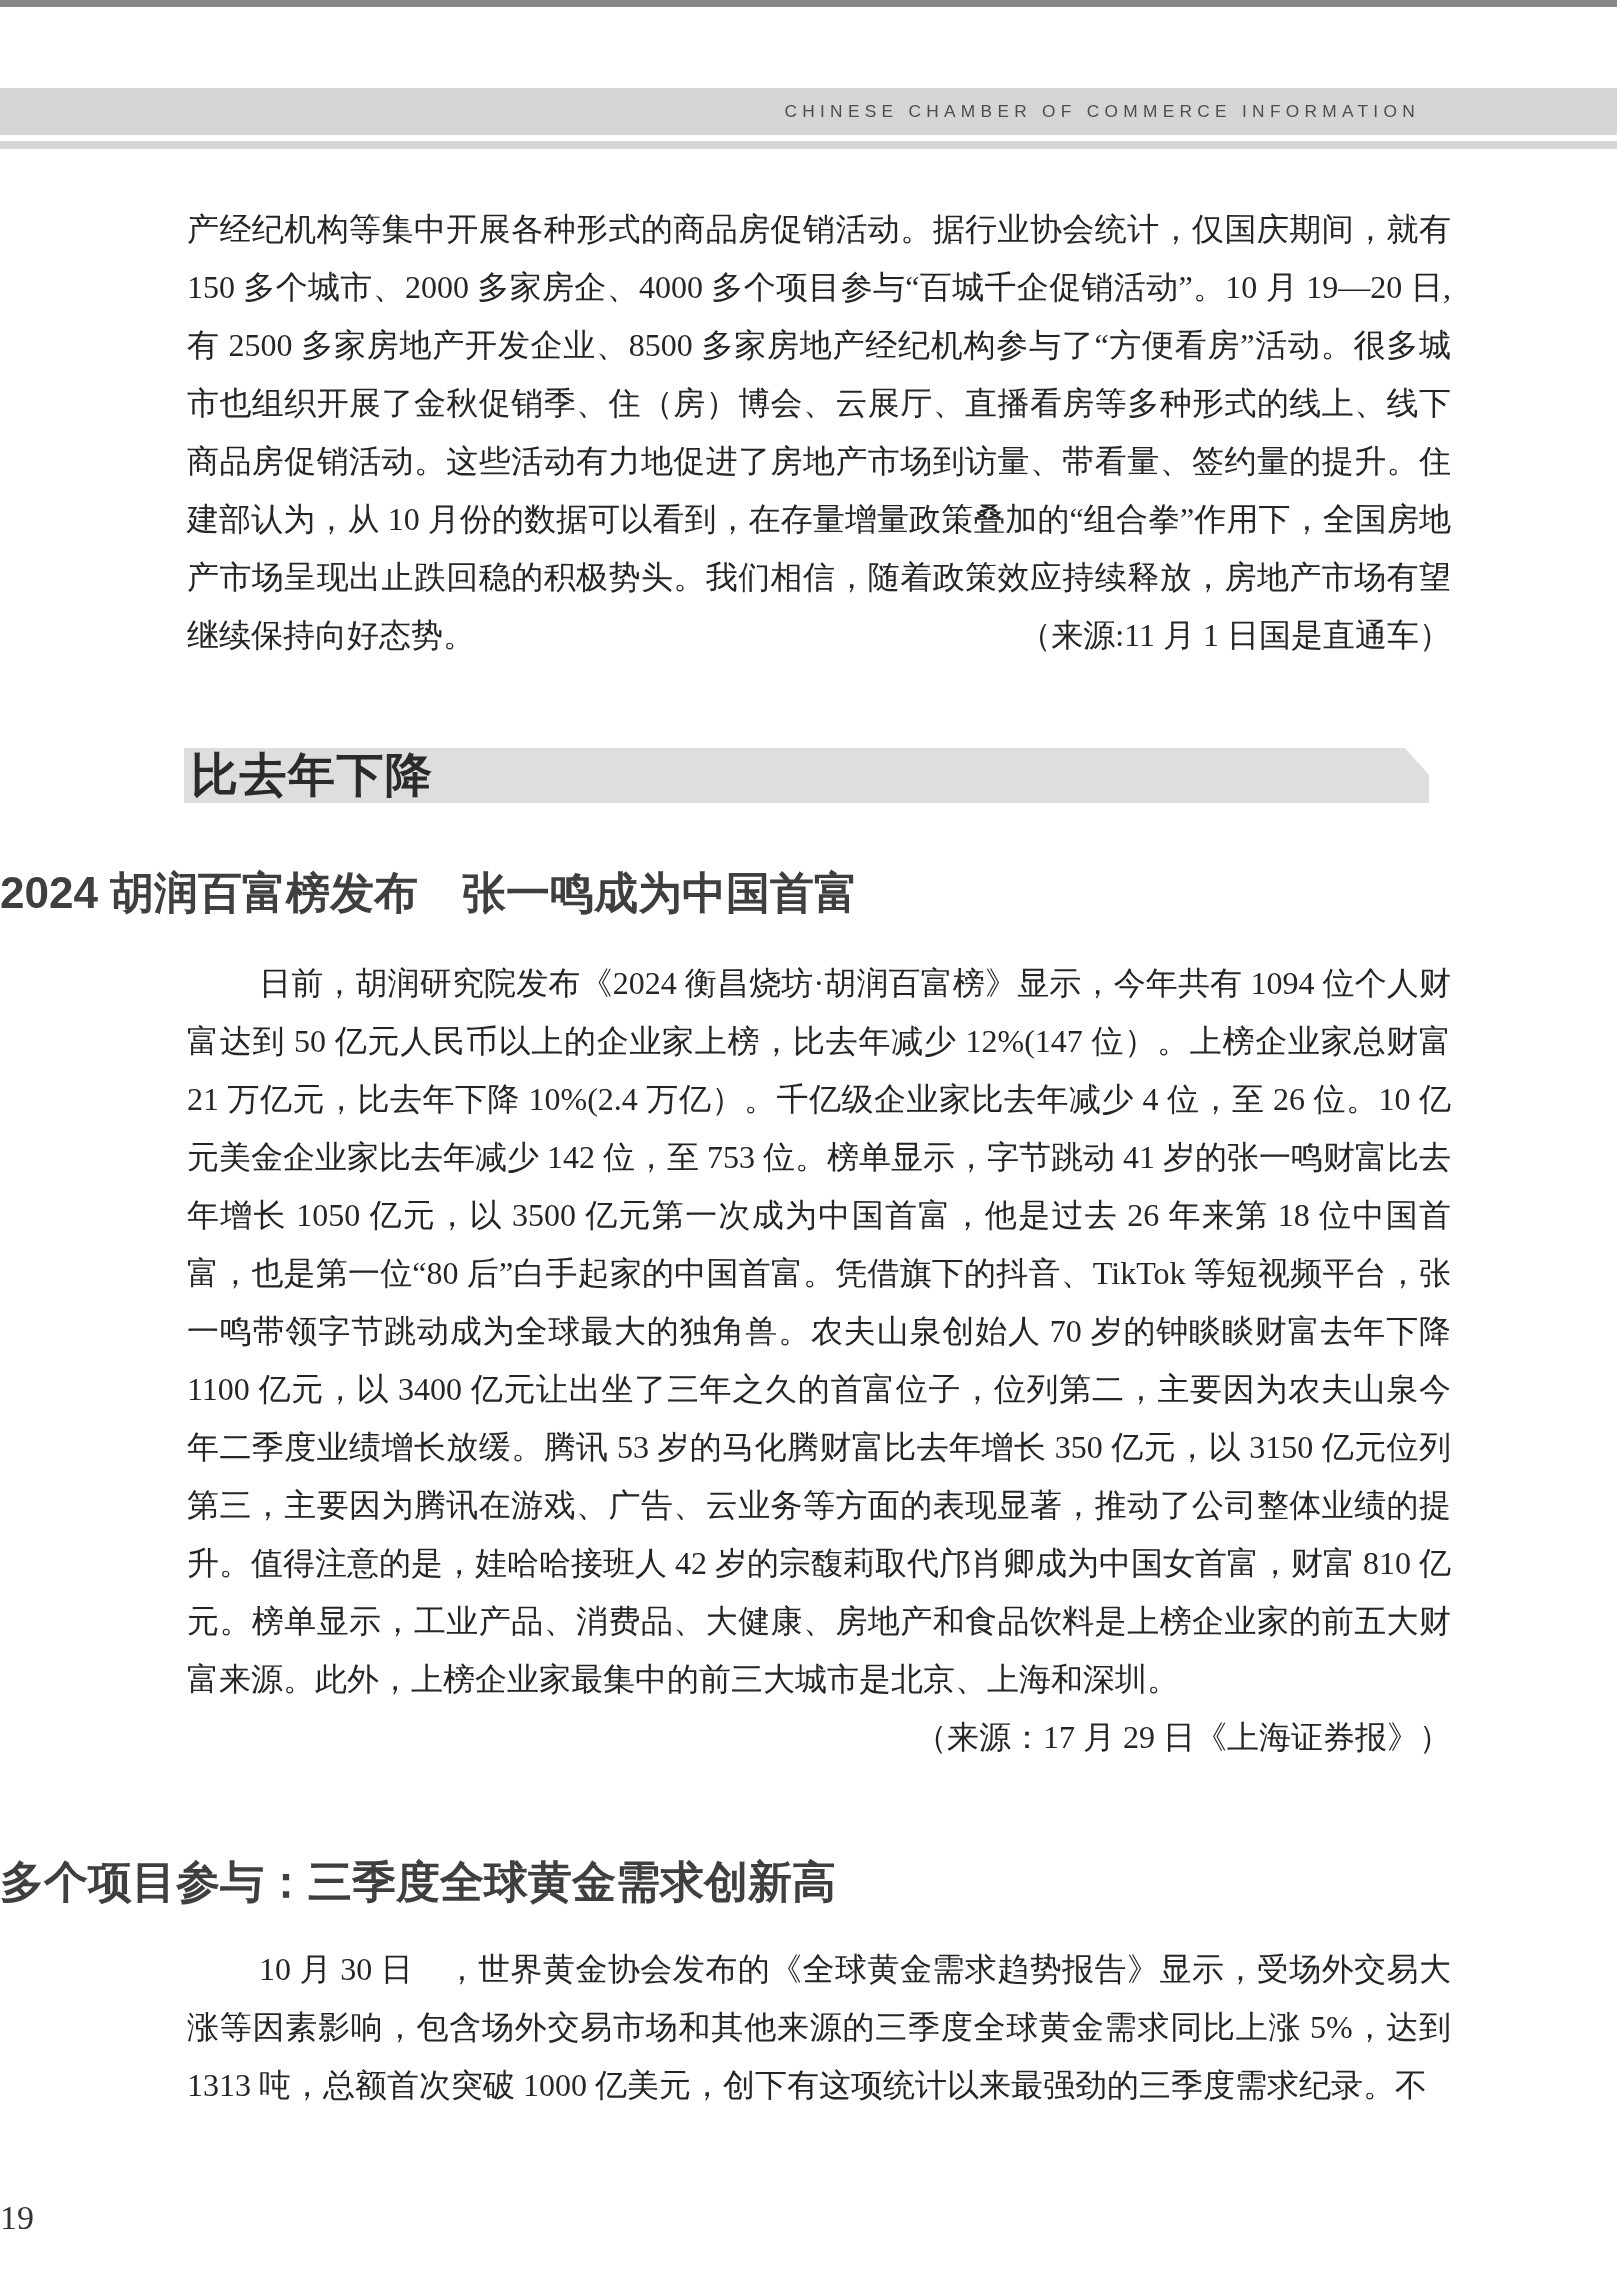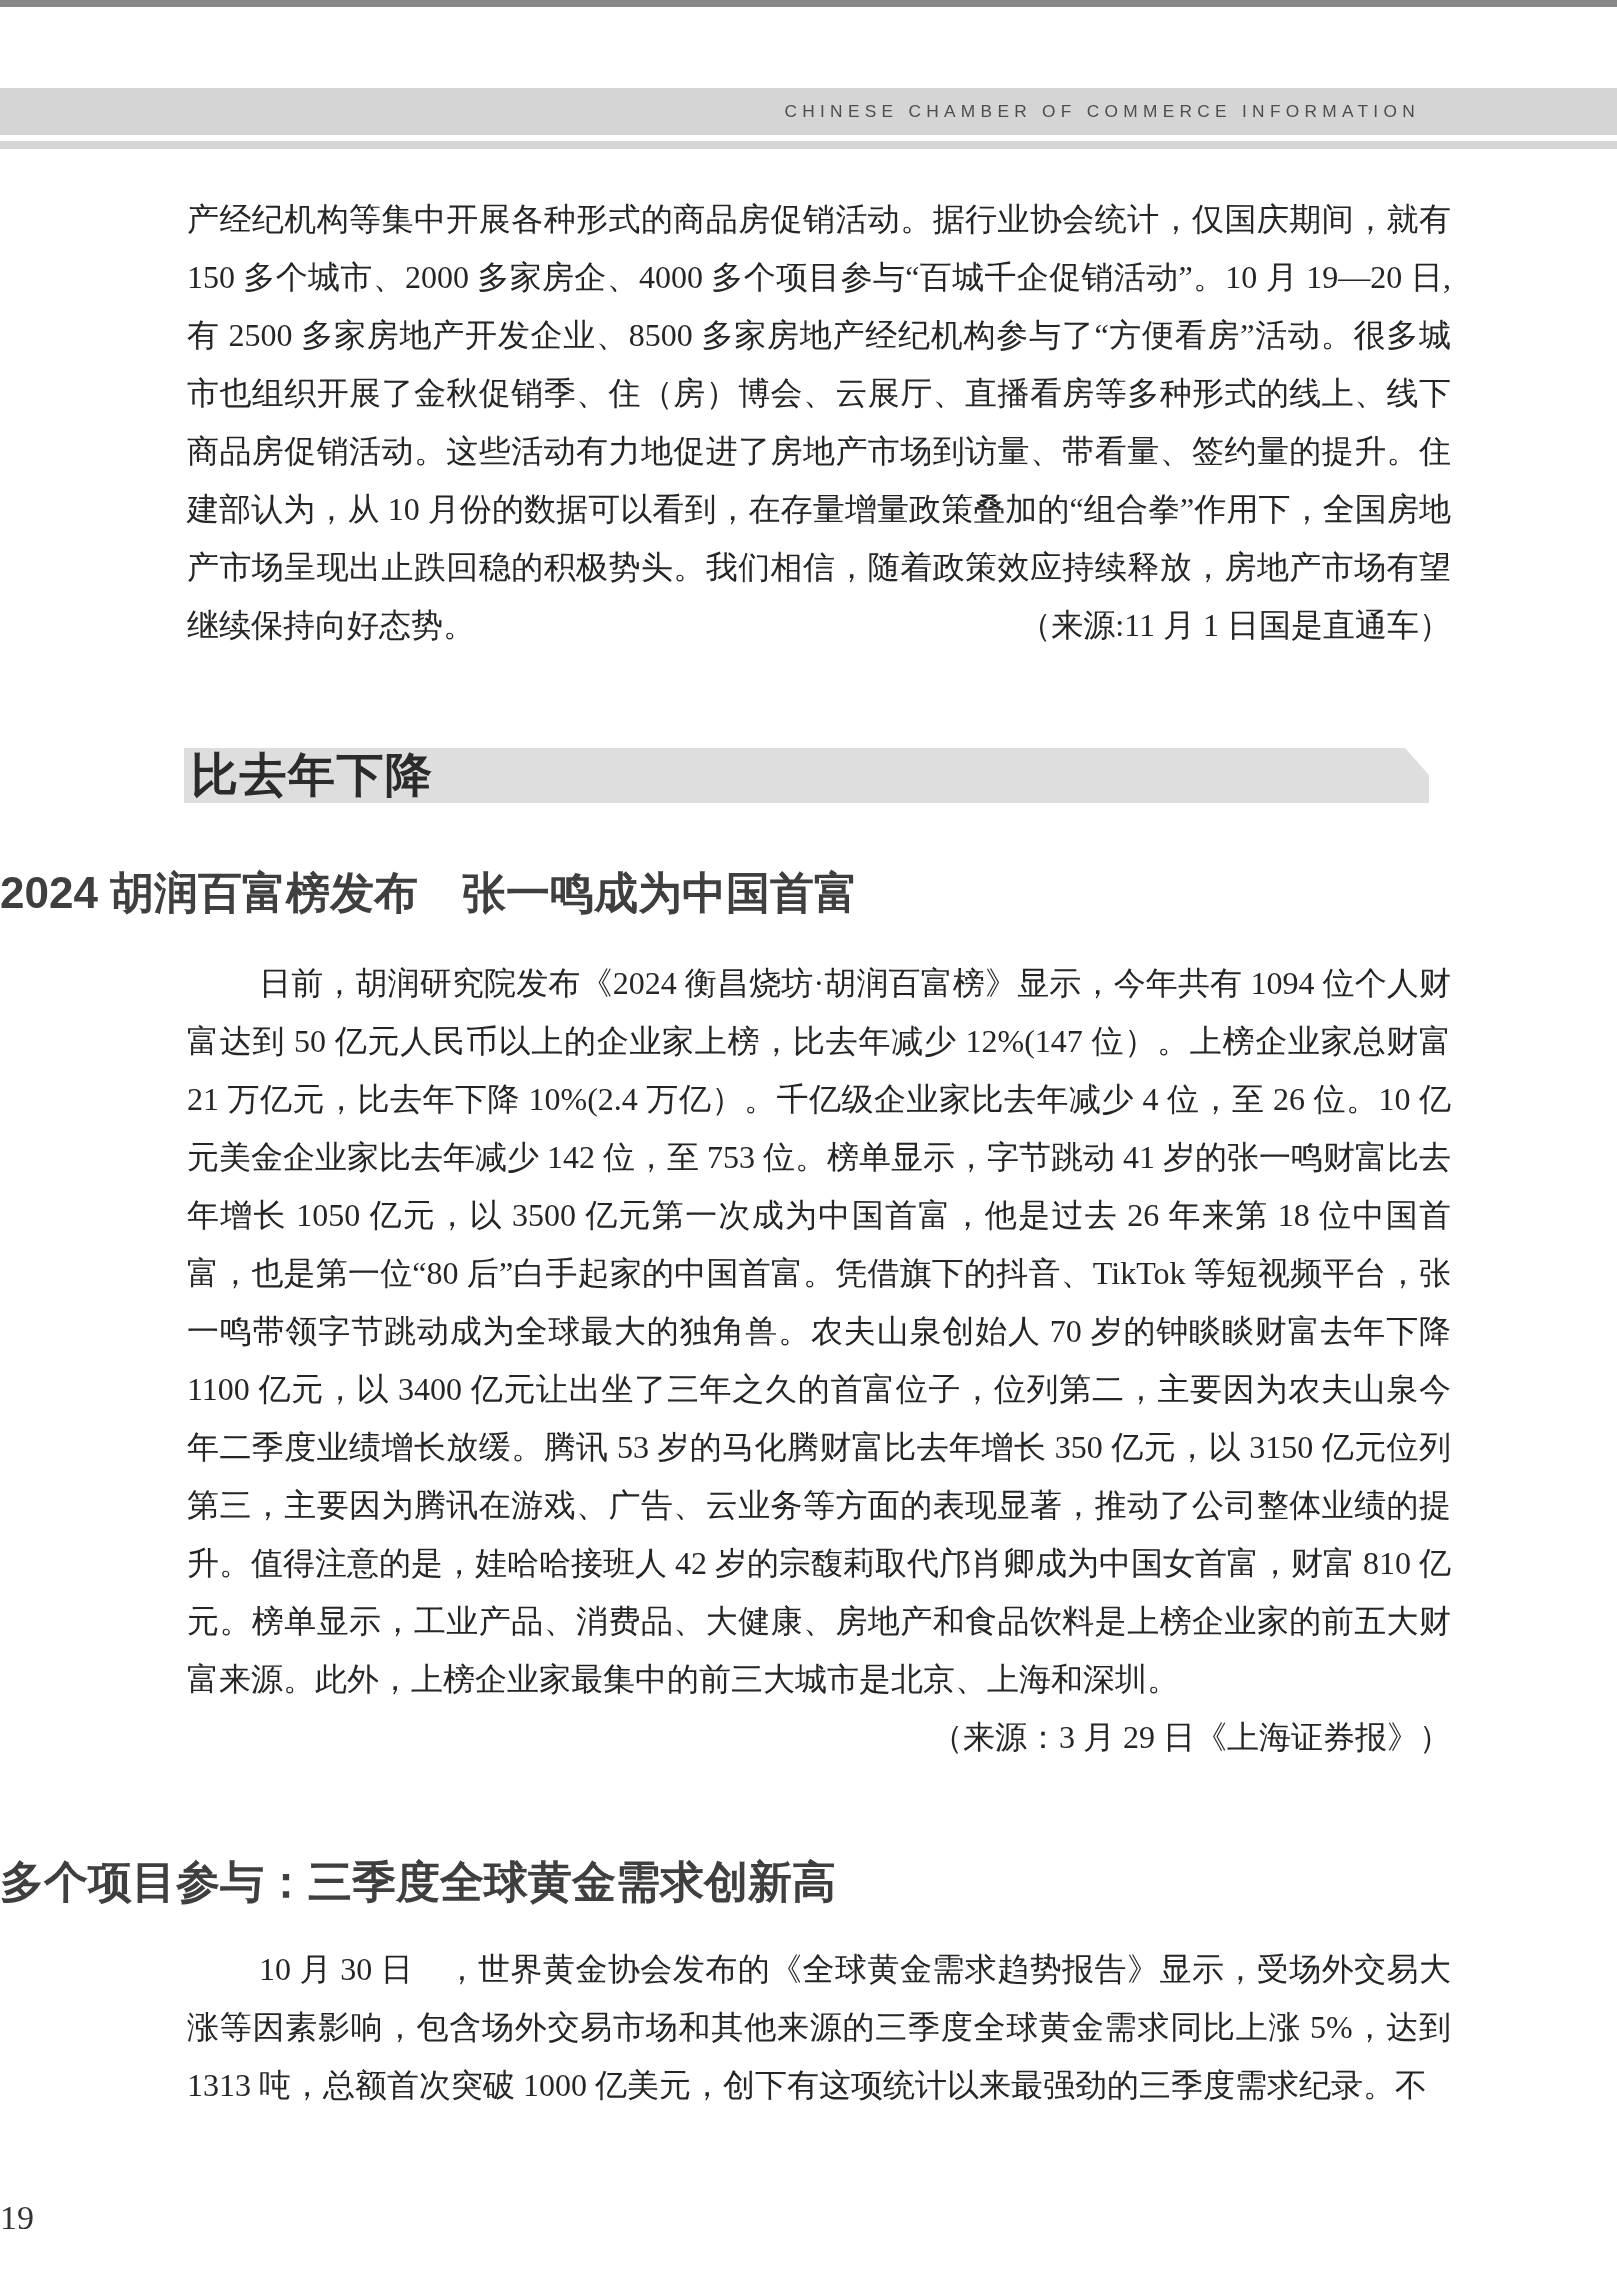--- a/index.html
+++ b/index.html
@@ -47,21 +47,21 @@
     left: 187px;
     width: 1264px;
     font-size: 32px;
     line-height: 58px;
     text-align: justify;
     text-justify: inter-ideograph;
     color: #252525;
   }
   .para.first-continues { text-indent: 0; }
   .para .indent2 { text-indent: 72px; display: block; }
-  .p1 { top: 183px; }
+  .p1 { top: 193px; }
   .p2 { top: 947px; }
   .p3 { top: 1933px; }
   .cite-float { float: right; color: #252525; }
   .cite-line {
     display: block;
     text-align: right;
     text-indent: 0;
   }
 
   
@@ -130,21 +130,21 @@
     <span class="cite-float">（来源:11 月 1 日国是直通车）</span>
   </div>
 
   <div class="section-bar"></div>
   <div class="section-label">比去年下降</div>
 
   <div class="article-title t1">2024 胡润百富榜发布　张一鸣成为中国首富</div>
 
   <div class="para p2">
     <span class="indent2">日前，胡润研究院发布《2024 衡昌烧坊·胡润百富榜》显示，今年共有 1094 位个人财富达到 50 亿元人民币以上的企业家上榜，比去年减少 12%(147 位）。上榜企业家总财富 21 万亿元，比去年下降 10%(2.4 万亿）。千亿级企业家比去年减少 4 位，至 26 位。10 亿元美金企业家比去年减少 142 位，至 753 位。榜单显示，字节跳动 41 岁的张一鸣财富比去年增长 1050 亿元，以 3500 亿元第一次成为中国首富，他是过去 26 年来第 18 位中国首富，也是第一位“80 后”白手起家的中国首富。凭借旗下的抖音、TikTok 等短视频平台，张一鸣带领字节跳动成为全球最大的独角兽。农夫山泉创始人 70 岁的钟睒睒财富去年下降 1100 亿元，以 3400 亿元让出坐了三年之久的首富位子，位列第二，主要因为农夫山泉今年二季度业绩增长放缓。腾讯 53 岁的马化腾财富比去年增长 350 亿元，以 3150 亿元位列第三，主要因为腾讯在游戏、广告、云业务等方面的表现显著，推动了公司整体业绩的提升。值得注意的是，娃哈哈接班人 42 岁的宗馥莉取代邝肖卿成为中国女首富，财富 810 亿元。榜单显示，工业产品、消费品、大健康、房地产和食品饮料是上榜企业家的前五大财富来源。此外，上榜企业家最集中的前三大城市是北京、上海和深圳。</span>
-    <span class="cite-line">（来源：3 月 29 日《上海证券报》）</span>
+    <span class="cite-line">（来源：17 月 29 日《上海证券报》）</span>
   </div>
 
   <div class="article-title t2">多个项目参与：三季度全球黄金需求创新高</div>
 
   <div class="para p3">
     <span class="indent2">10 月 30 日　，世界黄金协会发布的《全球黄金需求趋势报告》显示，受场外交易大涨等因素影响，包含场外交易市场和其他来源的三季度全球黄金需求同比上涨 5%，达到 1313 吨，总额首次突破 1000 亿美元，创下有这项统计以来最强劲的三季度需求纪录。不</span>
   </div>
 
   <div class="page-number">19</div>
 

